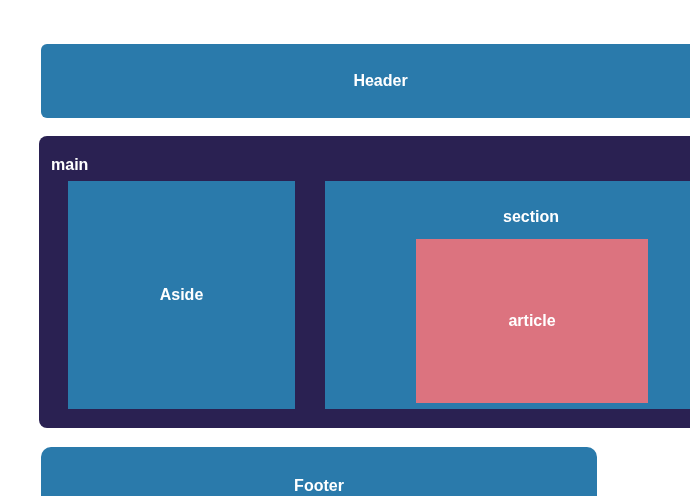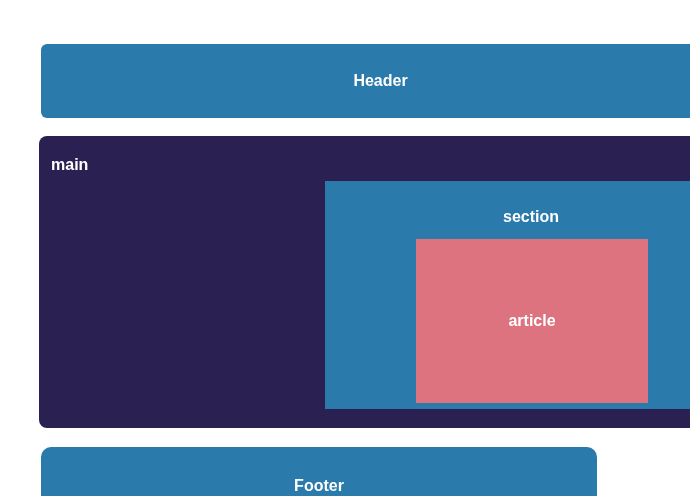--- a/index.html
+++ b/index.html
@@ -65,20 +65,23 @@
 </head>
 <body>
 
 <div class="box header centered">
   <span class="label">Header</span>
 </div>
 
 <div class="box main">
   <div class="label main-label">main</div>
 
+  <div class="box aside centered">
+    <span class="label">Aside</span>
+  </div>
 
   <div class="box section">
     <div class="label section-label">section</div>
 
     <div class="box article centered">
       <span class="label">article</span>
     </div>
   </div>
 </div>
 

